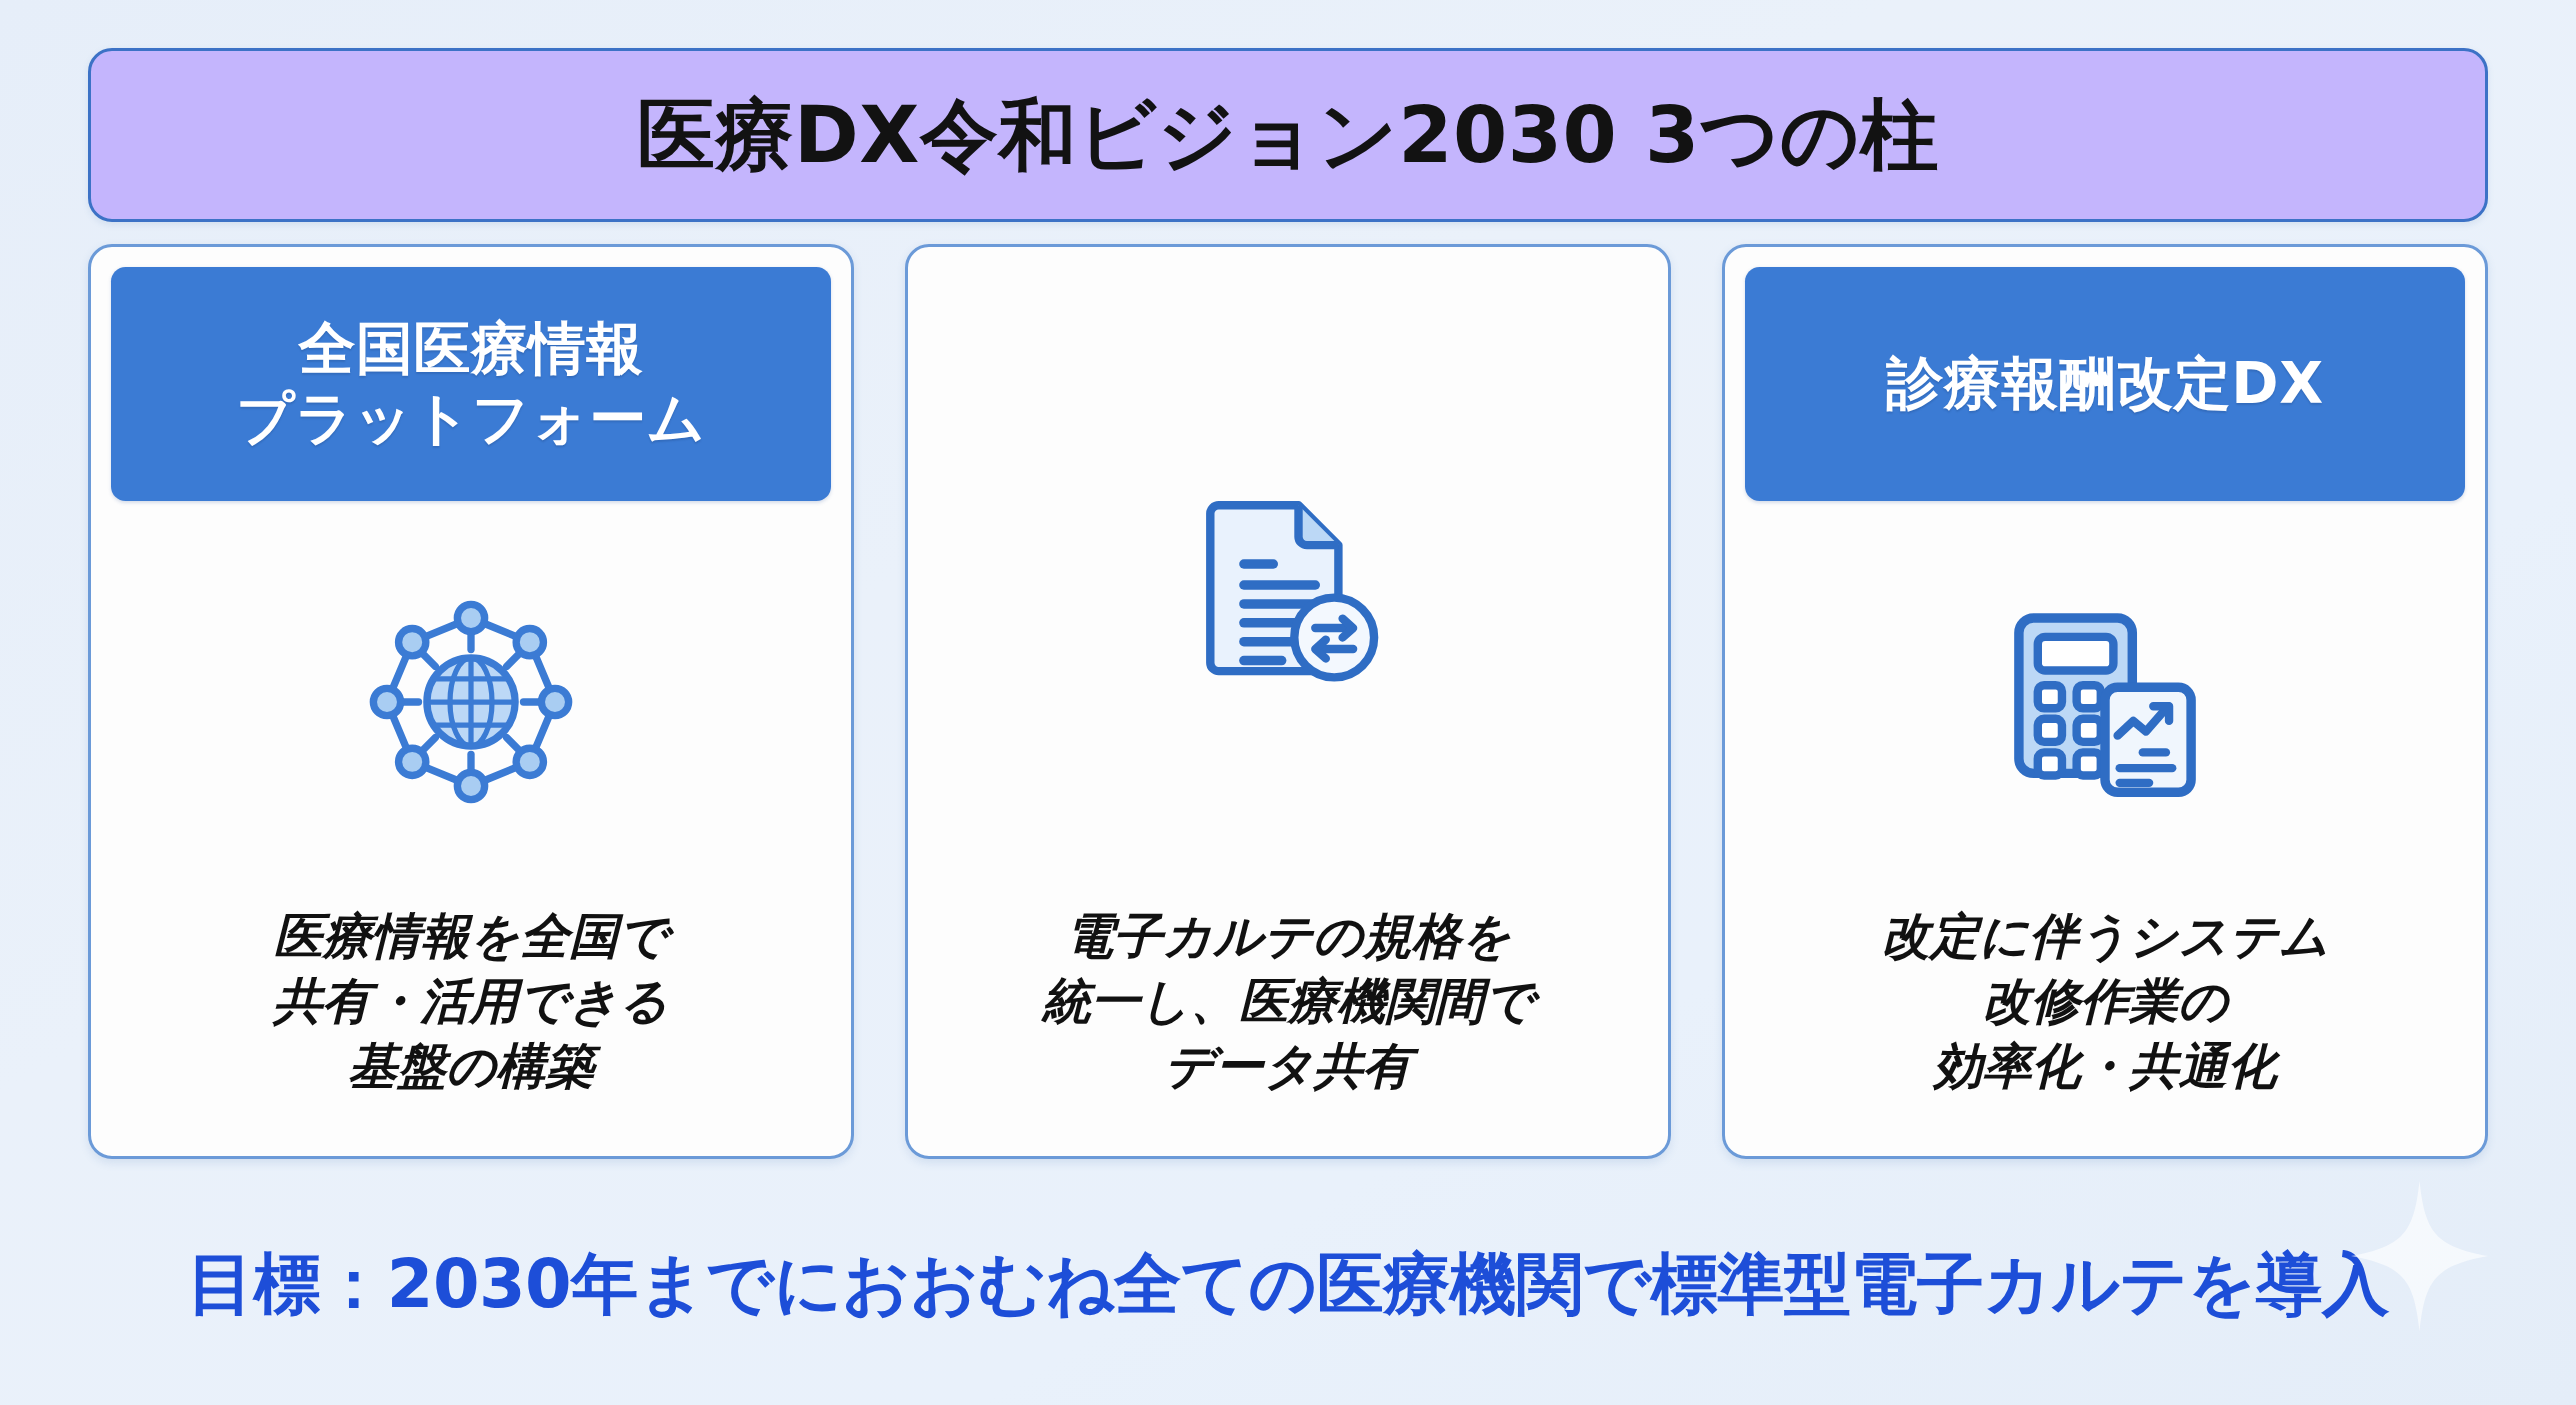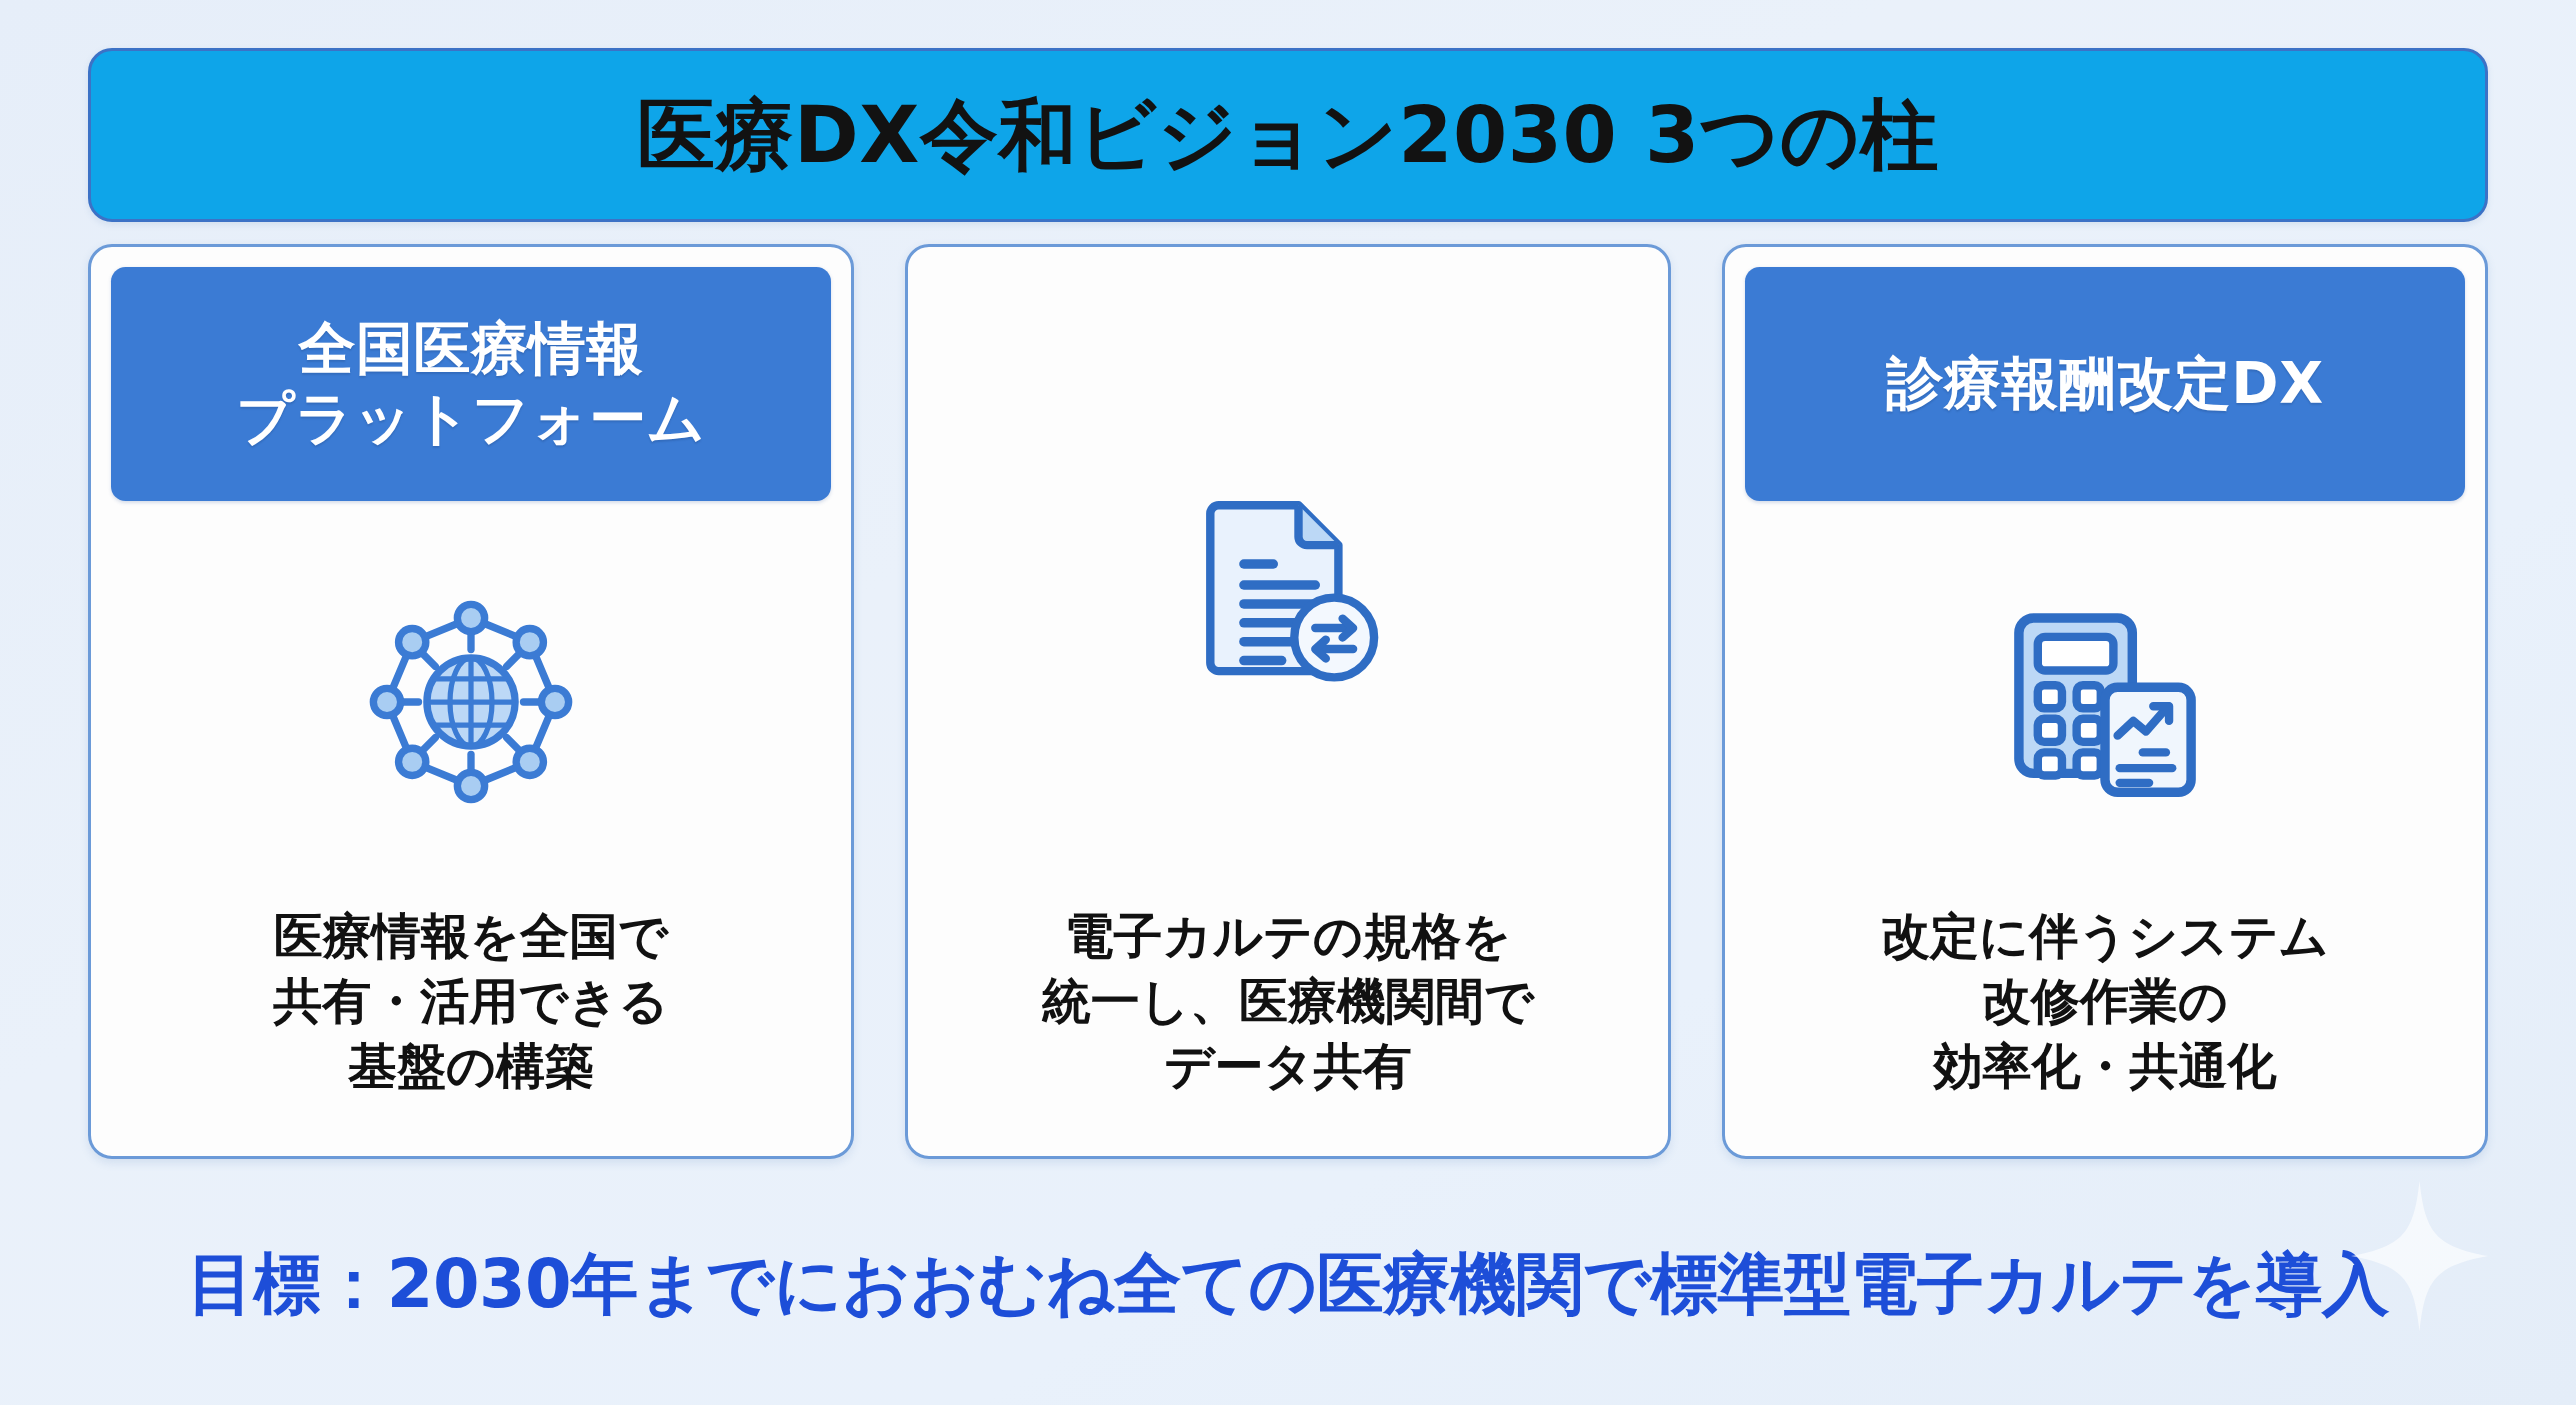--- a/index.html
+++ b/index.html
@@ -34,21 +34,21 @@
     height: 156px;
     pointer-events: none;
     opacity: 0.75;
   }
 
   
   .title-bar {
     box-sizing: border-box;
     width: 100%;
     height: 174px;
-    background: #0ea5e9;
+    background: #c4b5fd;
     border: 3.7px solid #3c72c6;
     border-radius: 24px;
     display: flex;
     align-items: center;
     justify-content: center;
     box-shadow: 0 2.7px 6.4px rgba(80,120,180,0.13);
     flex: 0 0 auto;
   }
   .title-text {
     font-size: 78px;
@@ -117,20 +117,21 @@
   }
   .card-body-text {
     flex: 0 0 auto;
     color: #111111;
     font-size: 49px;
     font-weight: 700;
     line-height: 1.33;
     text-align: center;
     white-space: pre-line;
     padding-bottom: 33px;
+    font-style: italic;
   }
 
   
   .footer {
     flex: 1 1 auto;
     display: flex;
     align-items: center;
     justify-content: center;
     margin-top: 5.5px;
   }

